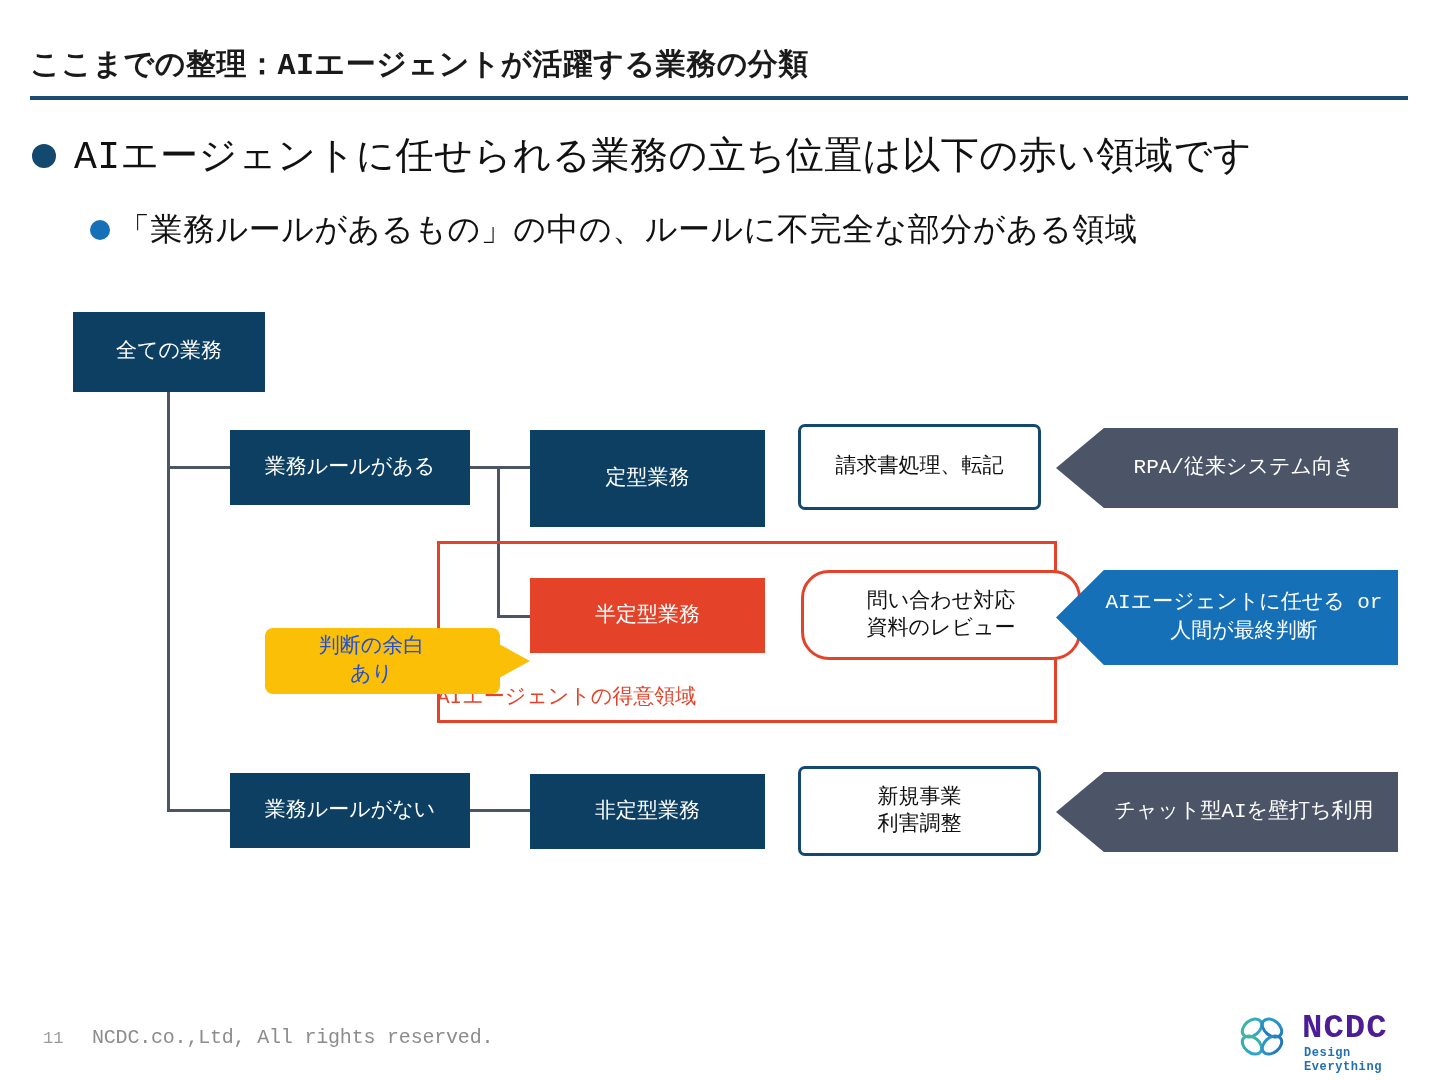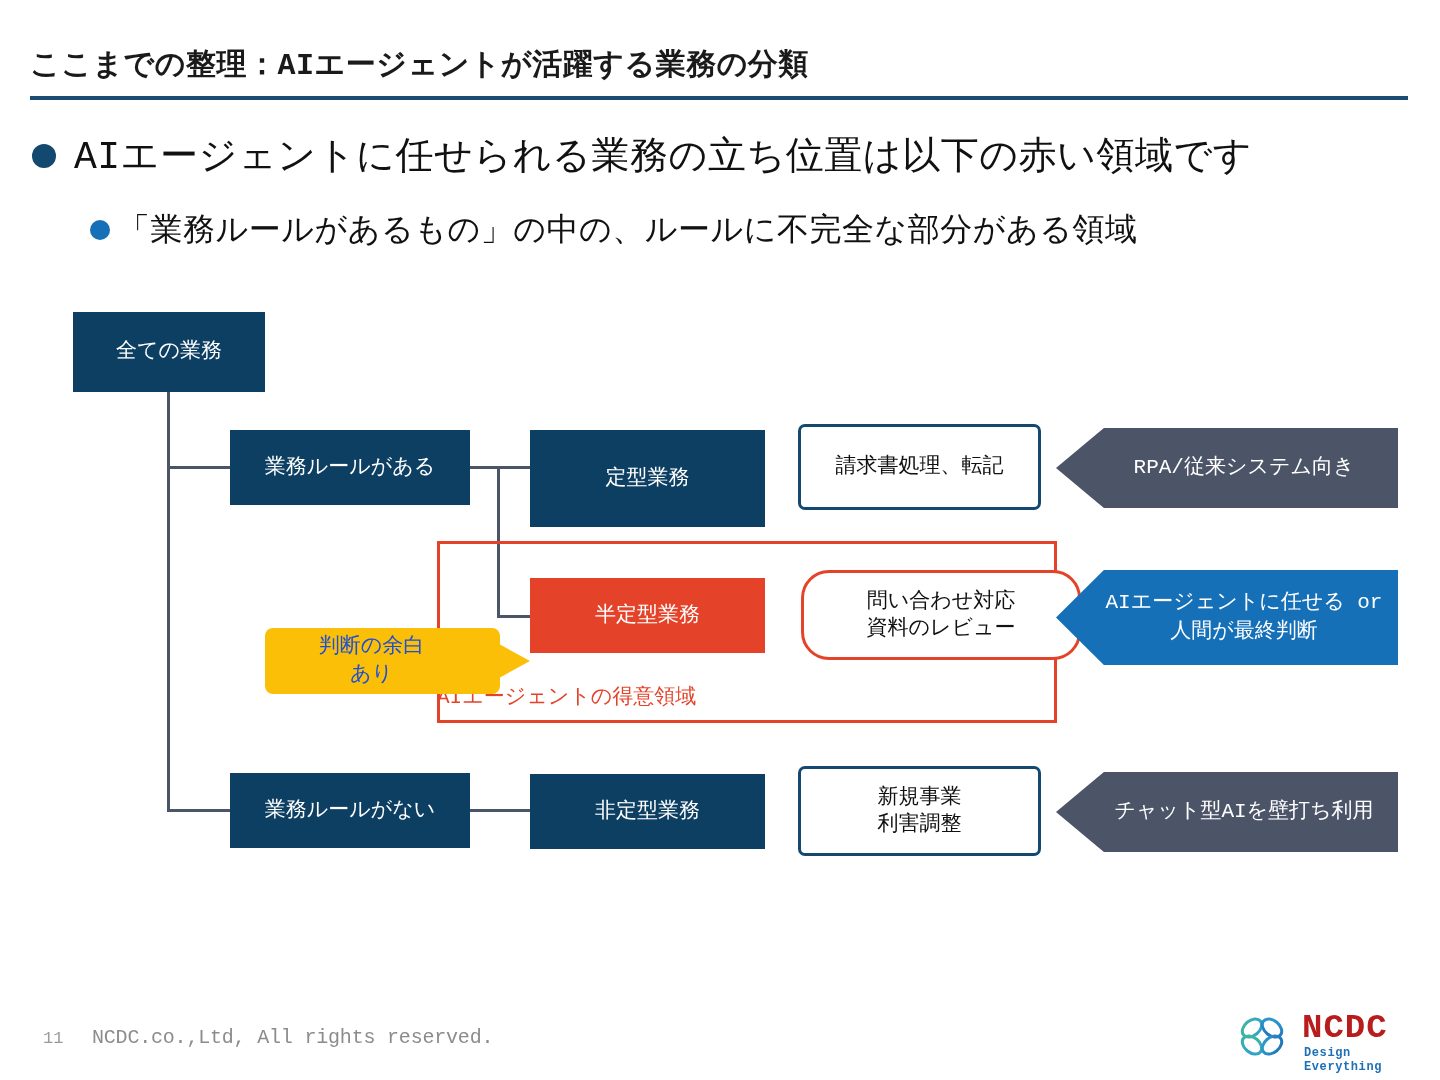--- a/index.html
+++ b/index.html
@@ -99,21 +99,21 @@
     position:absolute;left:43px;top:1029px;
     font-size:17px;color:#9a9a9a;
   }
   .copyright{
     position:absolute;left:92px;top:1026px;
     font-size:20px;color:#8c8c8c;letter-spacing:-0.2px;
   }
   .logo{position:absolute;left:1238px;top:1010px;width:176px;height:56px;}
   .logo-text{
     position:absolute;left:64px;top:0;font-size:34px;font-weight:bold;
-    color:#b91c1c;letter-spacing:1px;line-height:36px;
+    color:#4c1d95;letter-spacing:1px;line-height:36px;
   }
   .logo-tag{
     position:absolute;left:66px;top:36px;font-size:12px;font-weight:bold;
     color:#1f6fb5;letter-spacing:0.6px;
   }
 </style>
 </head>
 <body>
 
 <div class="slide">

